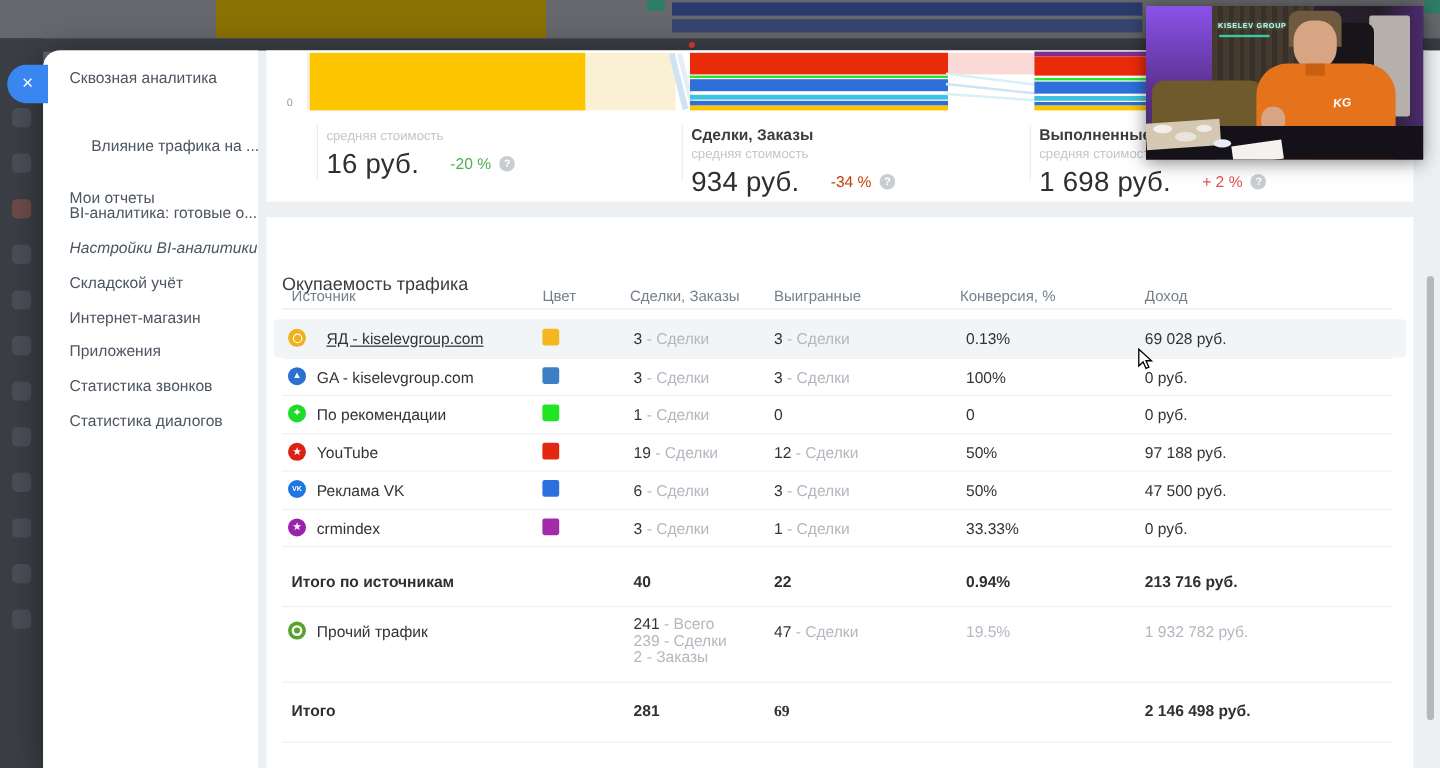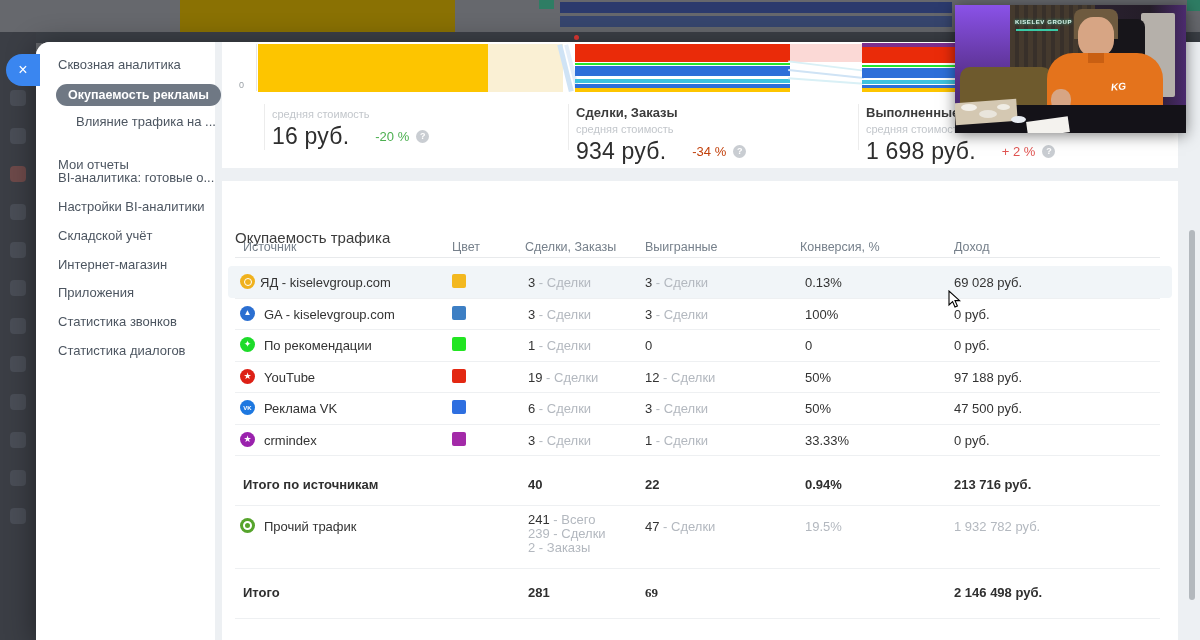--- a/index.html
+++ b/index.html
@@ -76,25 +76,24 @@
 
   <div class="abs" style="left:6px;top:54px;width:34px;height:32px;border-radius:16px 0 0 16px;background:#3a86f0;color:#fff;
        font-size:16px;display:flex;align-items:center;justify-content:center;z-index:20;cursor:pointer">
     <span>×</span>
   </div>
 
   <div id="panel" class="abs">
 
     <div id="sidebar" class="abs">
         <div class="side-item" style="position: absolute; left: 22px; top: 15px;">Сквозная аналитика</div>
-        <div class="side-pill" style="position: absolute; left: 20px; top: 42px;">Окупаемость рекламы</div>
         <div class="side-item" style="position: absolute; left: 40px; top: 72px;">Влияние трафика на ...</div>
         <div class="side-item" style="position: absolute; left: 22px; top: 99px; margin-top: 16px;">Мои отчеты</div>
         <div class="side-item" style="position: absolute; left: 22px; top: 128px;">BI-аналитика: готовые о...</div>
-        <div class="side-item" style="position: absolute; left: 22px; top: 157px;">Настройки BI-аналитики</div>
+        <div class="side-item" style="position: absolute; left: 22px; top: 157px; font-style: italic;">Настройки BI-аналитики</div>
         <div class="side-item" style="position: absolute; left: 22px; top: 186px;">Складской учёт</div>
         <div class="side-item" style="position: absolute; left: 22px; top: 215px;">Интернет-магазин</div>
         <div class="side-item" style="position: absolute; left: 22px; top: 243px;">Приложения</div>
         <div class="side-item" style="position: absolute; left: 22px; top: 272px;">Статистика звонков</div>
         <div class="side-item" style="position: absolute; left: 22px; top: 301px;">Статистика диалогов</div>
       </div>
 
     <div class="abs card" style="left:186px;top:0;width:956px;height:126px">
       <div class="abs" style="left:34px;top:2px;width:1px;height:47px;background:#e6e6e6"></div>
       <div class="abs" style="left:17px;top:38px;font-size:9px;color:#9aa0a6">0</div>
@@ -161,21 +160,21 @@
           <div class="th" style="position: absolute; left: 21px; top: 59px;">Источник</div>
           <div class="th" style="position: absolute; left: 230px; top: 59px;">Цвет</div>
           <div class="th" style="position: absolute; left: 303px; top: 59px;">Сделки, Заказы</div>
           <div class="th" style="position: absolute; left: 423px; top: 59px;">Выигранные</div>
           <div class="th" style="position: absolute; left: 578px; top: 59px;">Конверсия, %</div>
           <div class="th" style="position: absolute; left: 732px; top: 59px;">Доход</div>
           <div class="hl" style="position: absolute; left: 6px; top: 85px; width: 944px; height: 31.5px; cursor: pointer;"></div>
           <div class="src-icon" style="position: absolute; left: 18px; top: 93px; background: rgb(240, 177, 28);">
             <span style="width:6px;height:6px;border:1.6px solid #fff;border-radius:50%"></span>
           </div>
-          <div class="cell" style="position: absolute; left: 38px; top: 94px;">ЯД - kiselevgroup.com</div>
+          <div class="cell" style="position: absolute; left: 50px; top: 94px; text-decoration: underline;">ЯД - kiselevgroup.com</div>
           <div class="swatch" style="position: absolute; left: 230px; top: 93px; background: rgb(243, 184, 31);"></div>
           <div class="cell" style="position: absolute; left: 306px; top: 94px;"><span style="color:#333">3</span> <span class="suffix">- Сделки</span></div>
           <div class="cell" style="position: absolute; left: 423px; top: 94px;"><span style="color:#333">3</span> <span class="suffix">- Сделки</span></div>
           <div class="cell" style="position: absolute; left: 583px; top: 94px;">0.13%</div>
           <div class="cell" style="position: absolute; left: 732px; top: 94px;">69 028 руб.</div>
           <div style="position: absolute; left: 6px; top: 116.5px; width: 944px; height: 31.5px; cursor: pointer;"></div>
           <div class="src-icon" style="position: absolute; left: 18px; top: 124.5px; background: rgb(43, 111, 209);">
             <span style="font-size:8px;line-height:8px">▲</span>
           </div>
           <div class="cell" style="position: absolute; left: 42px; top: 125.5px;">GA - kiselevgroup.com</div>

